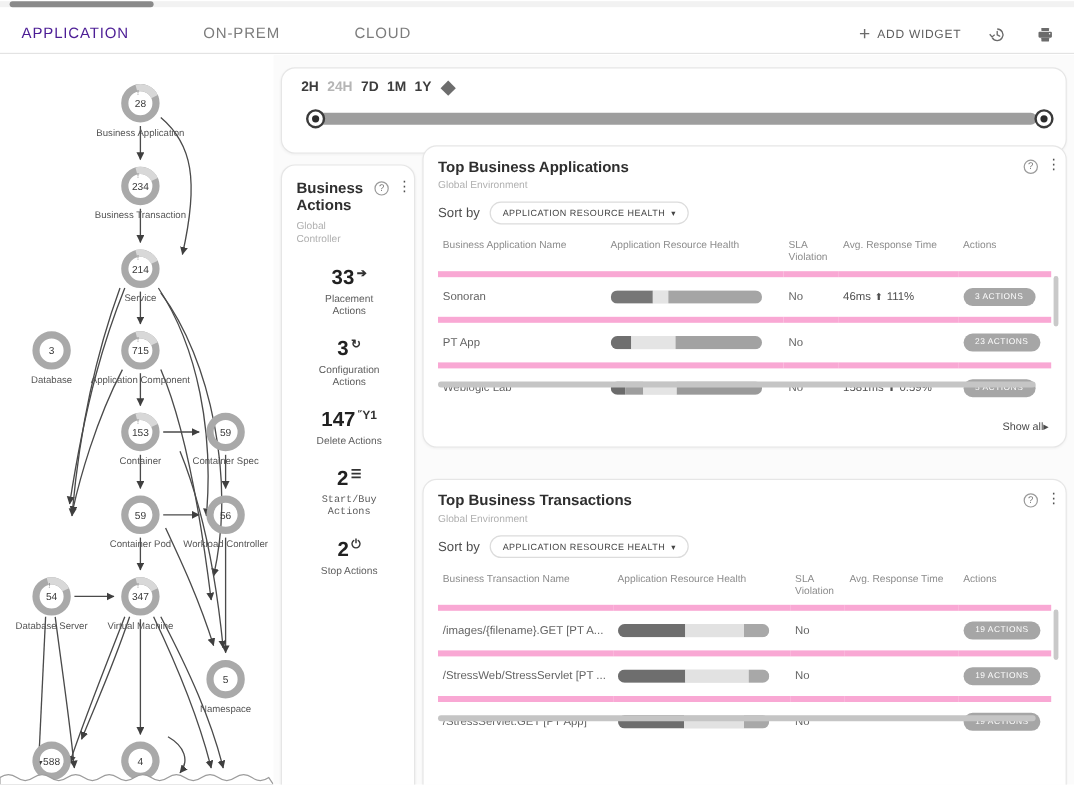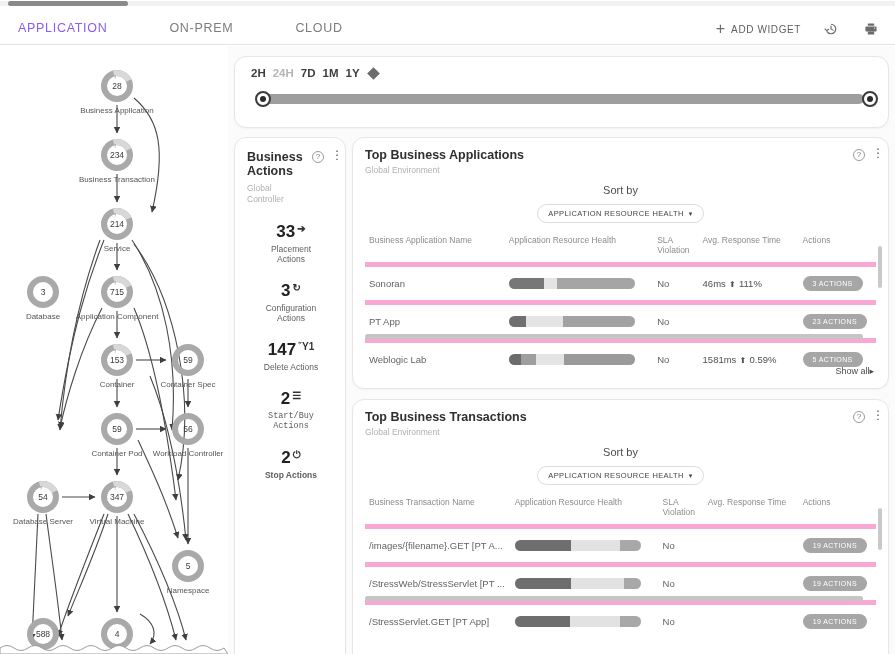--- a/index.html
+++ b/index.html
@@ -44,21 +44,21 @@
   }
   .tab {
     font-size: 12.5px;
     letter-spacing: 0.7px;
     color: #7c7c7c;
     padding: 3px 0;
     margin-right: 62px;
     cursor: pointer;
     white-space: nowrap;
   }
-  .tab.active { color: #8b5cf6; }
+  .tab.active { color: #4c1d95; }
 
   .header-right {
     position: absolute; right: 14px; top: 12px;
     display: flex; align-items: center; gap: 20px;
   }
   .add-widget {
     display: flex; align-items: center; gap: 6px;
     cursor: pointer;
   }
   .plus-ico {
@@ -196,34 +196,33 @@
   .stat-label {
     font-size: 8.5px; color: #5d5d5d; margin-top: 2px; line-height: 10px;
   }
 
   
   .tablecard {
     position: absolute; left: 124px;
     width: 537px;
     padding: 10px 12px 0 12px;
   }
-  #card-apps { top: 91px; height: 252px; }
+  #card-apps { top: 75px; height: 252px; }
   #card-txns { top: 353px; height: 283px; }
 
   .card-head { display: flex; align-items: flex-start; }
   .card-title {
     font-size: 12.5px; font-weight: bold; color: #2f2f2f;
     flex: 1 1 auto;
   }
   .card-sub { font-size: 8.5px; color: #b0b0b0; margin-top: 3px; }
 
   .sortrow {
     display: flex; align-items: center; gap: 8px;
     margin-top: 9px;
-    flex-direction: column;
   }
   .sort-label { font-size: 11px; color: #4d4d4d; }
   .sort-pill {
     border: 1px solid #dcdcdc; border-radius: 12px;
     padding: 4px 10px;
     font-size: 7.5px; letter-spacing: 0.4px;
     color: #444; background: #fff;
     display: flex; align-items: center; gap: 5px;
     cursor: pointer;
   }
@@ -488,21 +487,21 @@
               <span class="stat-icon">Ὕ1</span>
             </div><div class="stat-label" style="white-space: pre-line;">Delete Actions</div></div>
           <div class="stat"><div class="stat-num">
               <span>2</span>
               <span class="stat-icon">☰</span>
             </div><div class="stat-label" style="white-space: pre-line; font-family: Liberation Mono, monospace;">Start/Buy
 Actions</div></div>
           <div class="stat"><div class="stat-num">
               <span>2</span>
               <span class="stat-icon">⏻</span>
-            </div><div class="stat-label" style="white-space: pre-line; font-weight: bold;">Stop Actions</div></div>
+            </div><div class="stat-label" style="white-space: pre-line;">Stop Actions</div></div>
         </div>
 
     </div>
 
     <div class="card tablecard" id="card-apps">
       <div class="card-head">
         <div>
           <div class="card-title">Top Business Applications</div>
           <div class="card-sub">Global Environment</div>
         </div>

